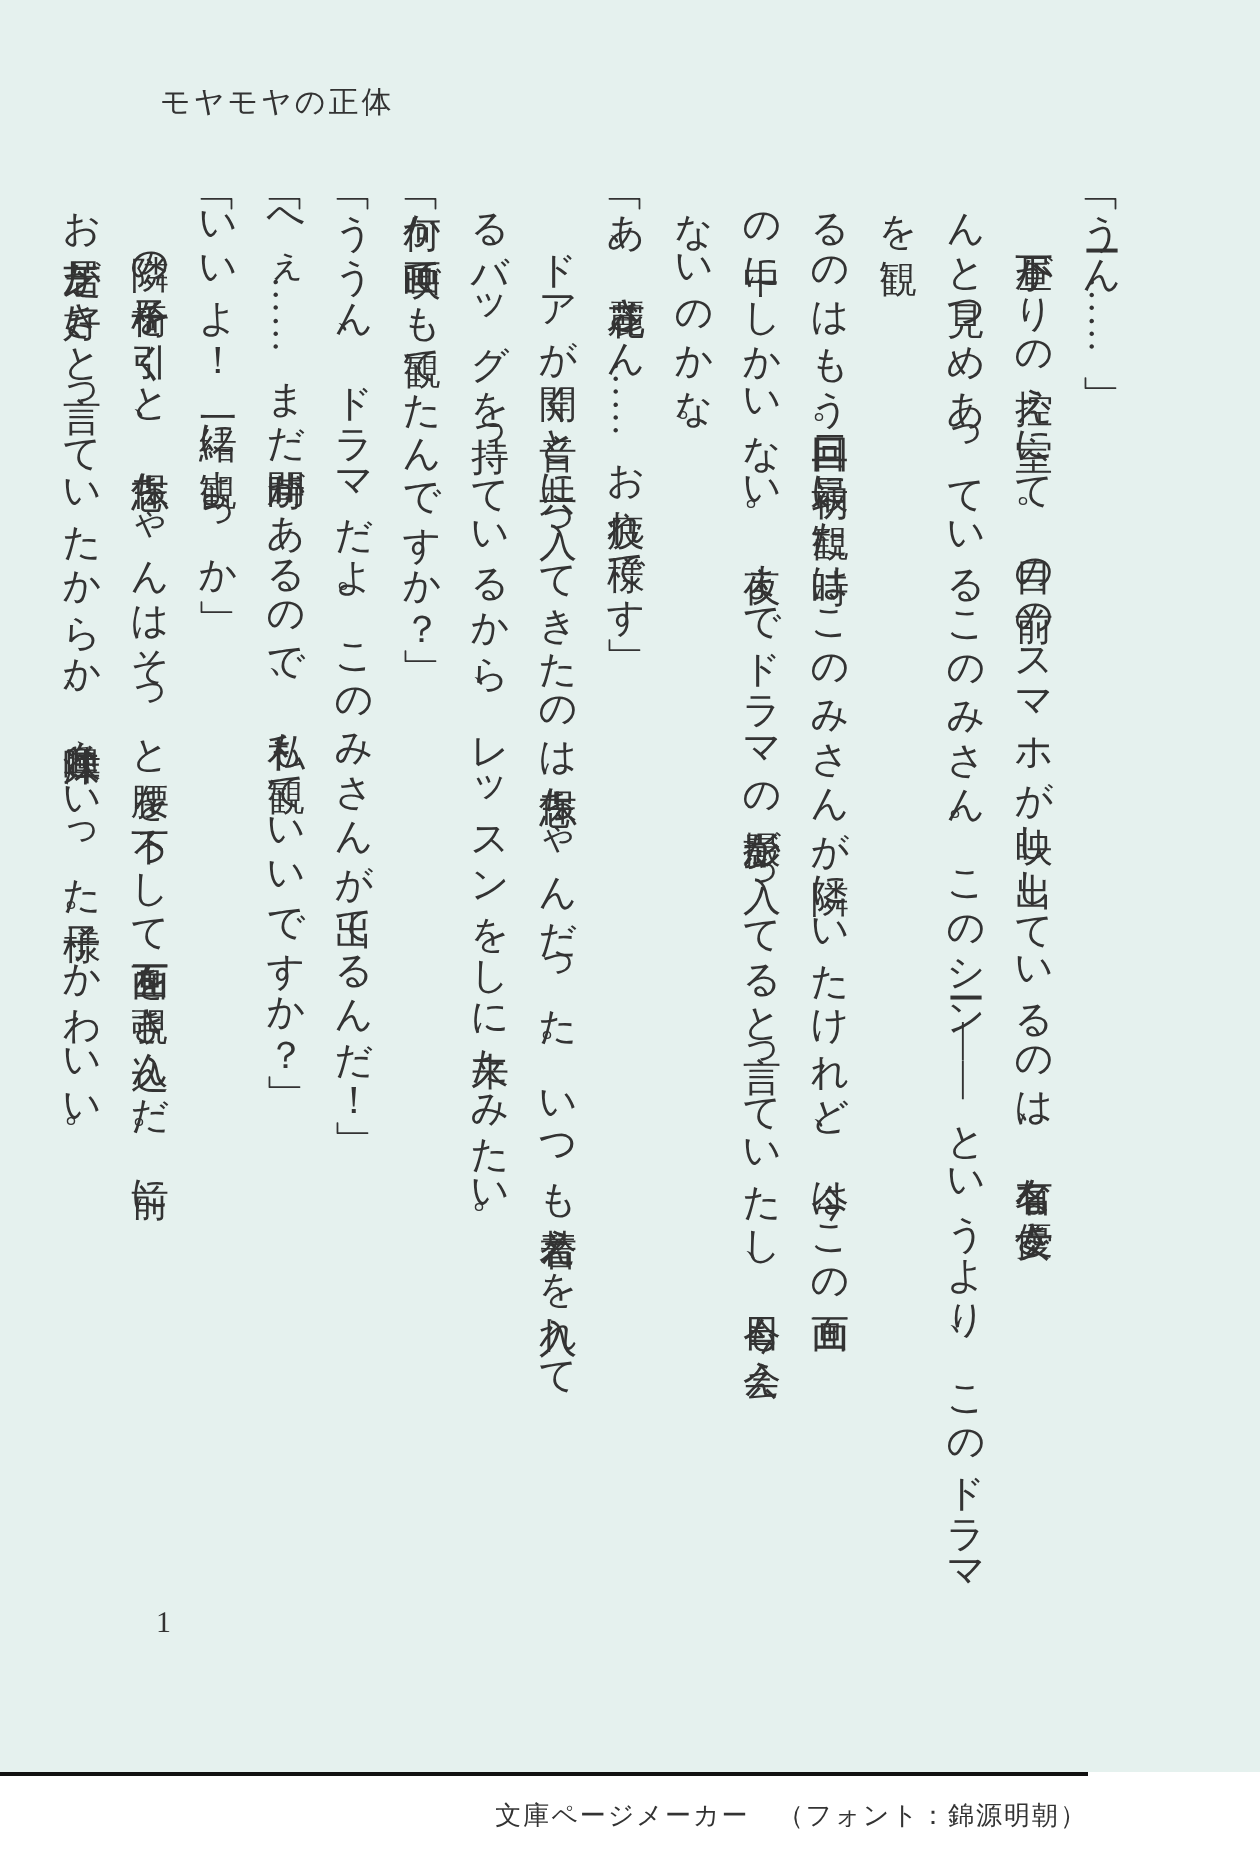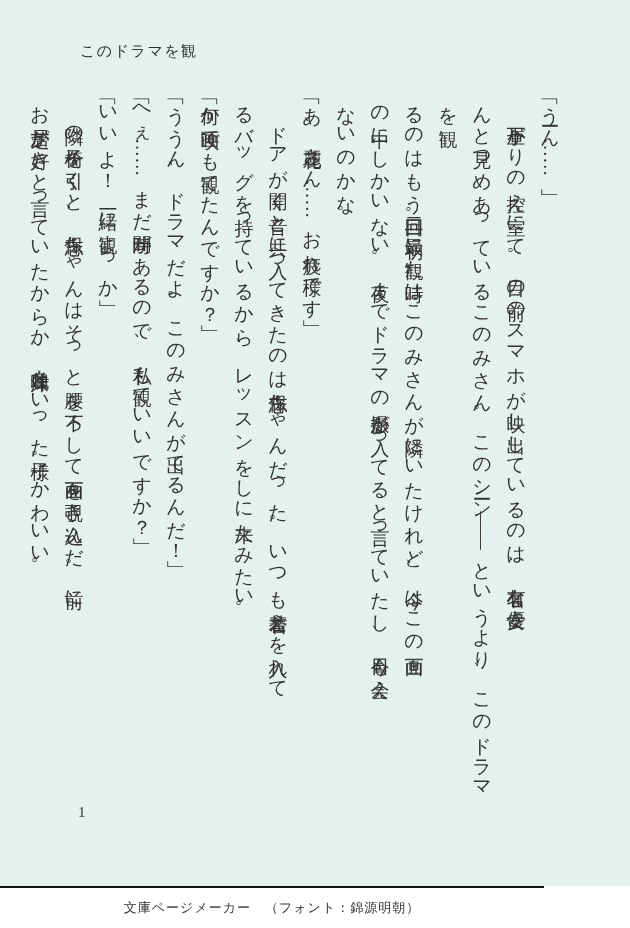--- a/index.html
+++ b/index.html
@@ -27,30 +27,30 @@
   }
   .page-number {
     position: absolute; left: 78px; top: 804px;
     font-size: 15px;
   }
   .footer {
     position: absolute; left: 0; bottom: 0;
     width: 544px; height: 40px;
     background: var(--footer-background, #ffffff);
     border-top: 2px solid var(--separator, #111111);
-    display: flex; align-items: center; justify-content: center;
+    display: flex; align-items: center; justify-content: flex-end;
     font-size: 13px; letter-spacing: 1px;
     color: var(--text, #333333);
   }
 </style>
 </head>
 <body>
 
 <div class="page">
-  <div class="title">このドラマを観</div>
+  <div class="title">モヤモヤの正体</div>
 
   <div class="body-text">
       <div class="line">「うーん……」</div>
       <div class="line">　昼下がりの控え室にて。目の前のスマホが映し出しているのは、有名な女優さ</div>
       <div class="line">んと見つめあっているこのみさん。このシーン――というより、このドラマを観</div>
       <div class="line">るのはもう二回目。最初に観た時はこのみさんが隣にいたけれど、今はこの画面</div>
       <div class="line">の中にしかいない。夜までドラマの撮影が入ってると言っていたし、今日も会え</div>
       <div class="line">ないのかな。</div>
       <div class="line">「あ、麗花さん……お疲れ様です」</div>
       <div class="line">　ドアが開く音と共に入ってきたのは志保ちゃんだった。いつも着替えを入れて</div>

